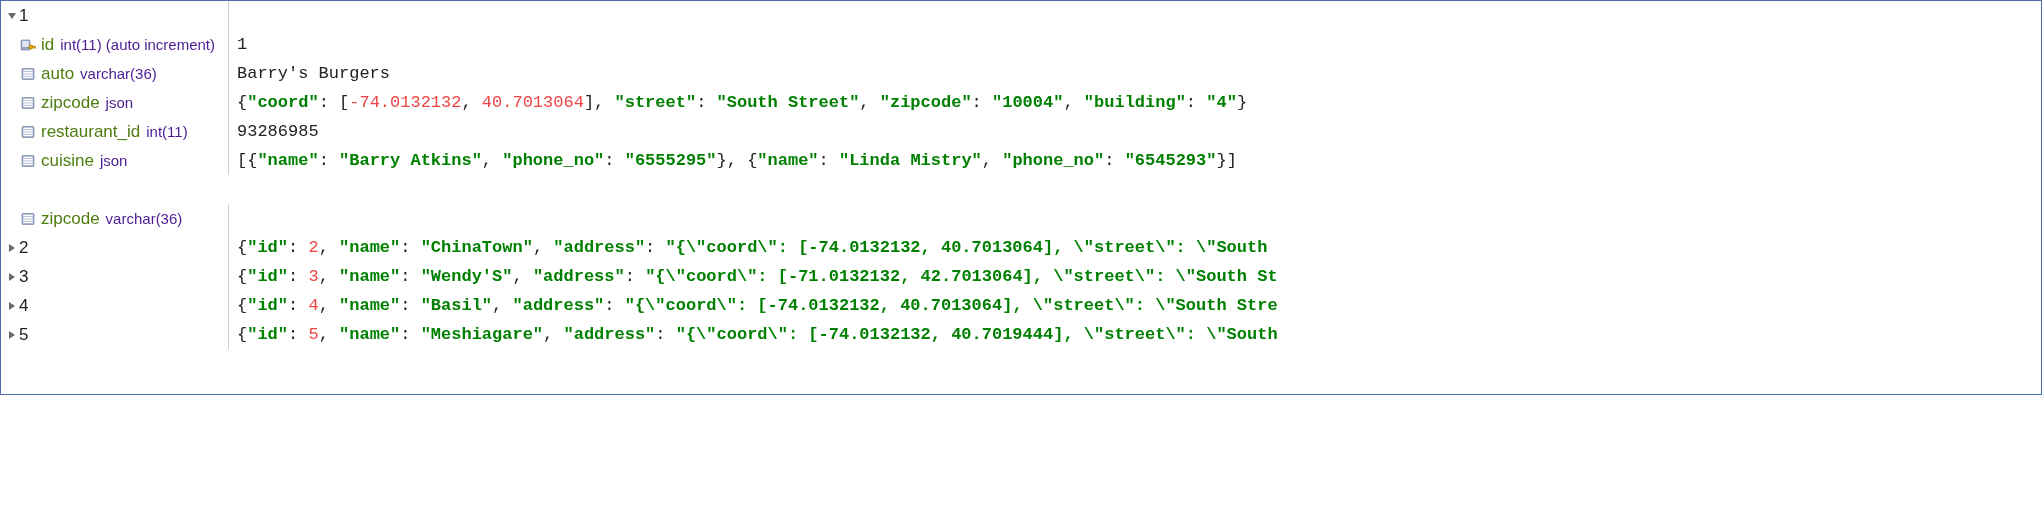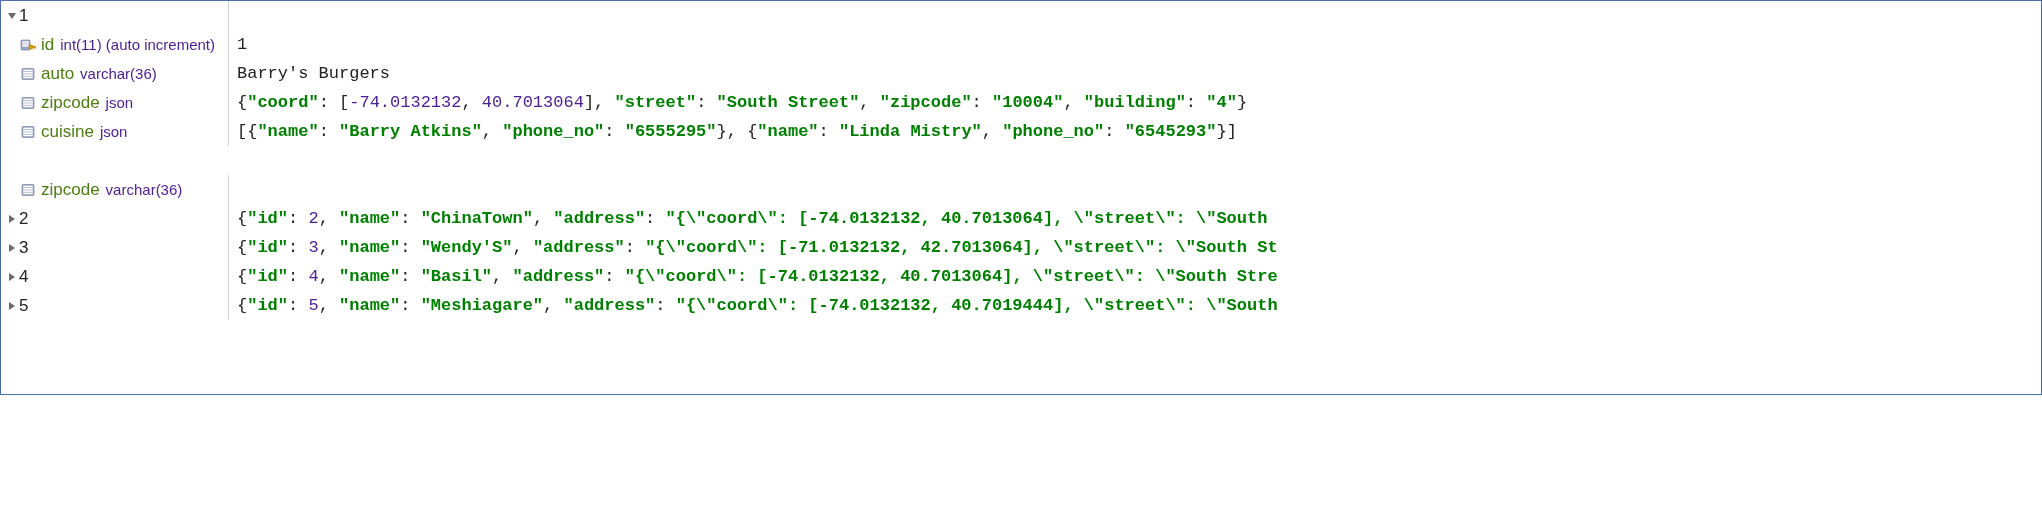--- a/index.html
+++ b/index.html
@@ -48,21 +48,21 @@
     display: inline-flex;
     align-items: center;
     justify-content: center;
     margin-right: 4px;
   }
   .field-name { color: #4d7c0f; }
   .field-type { color: #4c1d95; margin-left: 6px; font-size: 15px; }
   .tree-val { color: #222; }
   .jk { color: #008000; font-weight: bold; }
   .js { color: #008000; font-weight: bold; }
-  .jn { color: #4c1d95; }
+  .jn { color: #ef4444; }
   .jp { color: #222; }
   svg { display: block; }
 </style>
 </head>
 <body>
 
 <div class="container" id="root">
     <div class="row">
       <div class="left">
         <span class="arrow">
@@ -132,20 +132,37 @@
         <span class="indent"></span>
         <span class="col-icon">
           <svg width="16" height="16" viewBox="0 0 16 16">
             <rect x="2" y="2.5" width="12" height="11" rx="1" fill="#9aa6c4" stroke="#6b7a9e" stroke-width="0.6"></rect>
             <rect x="3.2" y="3.7" width="9.6" height="1.6" fill="#fff"></rect>
             <rect x="3.2" y="6.0" width="9.6" height="1.6" fill="#fff"></rect>
             <rect x="3.2" y="8.3" width="9.6" height="1.6" fill="#fff"></rect>
             <rect x="3.2" y="10.6" width="9.6" height="1.6" fill="#fff"></rect>
           </svg>
         </span>
+        <span class="field-name">restaurant_id</span>
+        <span class="field-type">int(11)</span>
+      </div>
+      <div class="right mono"><span class="jp">93286985</span></div>
+    </div>
+    <div class="row">
+      <div class="left">
+        <span class="indent"></span>
+        <span class="col-icon">
+          <svg width="16" height="16" viewBox="0 0 16 16">
+            <rect x="2" y="2.5" width="12" height="11" rx="1" fill="#9aa6c4" stroke="#6b7a9e" stroke-width="0.6"></rect>
+            <rect x="3.2" y="3.7" width="9.6" height="1.6" fill="#fff"></rect>
+            <rect x="3.2" y="6.0" width="9.6" height="1.6" fill="#fff"></rect>
+            <rect x="3.2" y="8.3" width="9.6" height="1.6" fill="#fff"></rect>
+            <rect x="3.2" y="10.6" width="9.6" height="1.6" fill="#fff"></rect>
+          </svg>
+        </span>
         <span class="field-name">cuisine</span>
         <span class="field-type">json</span>
       </div>
       <div class="right mono"><span class="jp">[{</span><span class="jk">"name"</span><span class="jp">: </span><span class="js">"Barry Atkins"</span><span class="jp">, </span><span class="jk">"phone_no"</span><span class="jp">: </span><span class="js">"6555295"</span><span class="jp">}, {</span><span class="jk">"name"</span><span class="jp">: </span><span class="js">"Linda Mistry"</span><span class="jp">, </span><span class="jk">"phone_no"</span><span class="jp">: </span><span class="js">"6545293"</span><span class="jp">}]</span></div>
     </div>
     <div class="row">
     </div>
     <div class="row">
       <div class="left">
         <span class="indent"></span>

